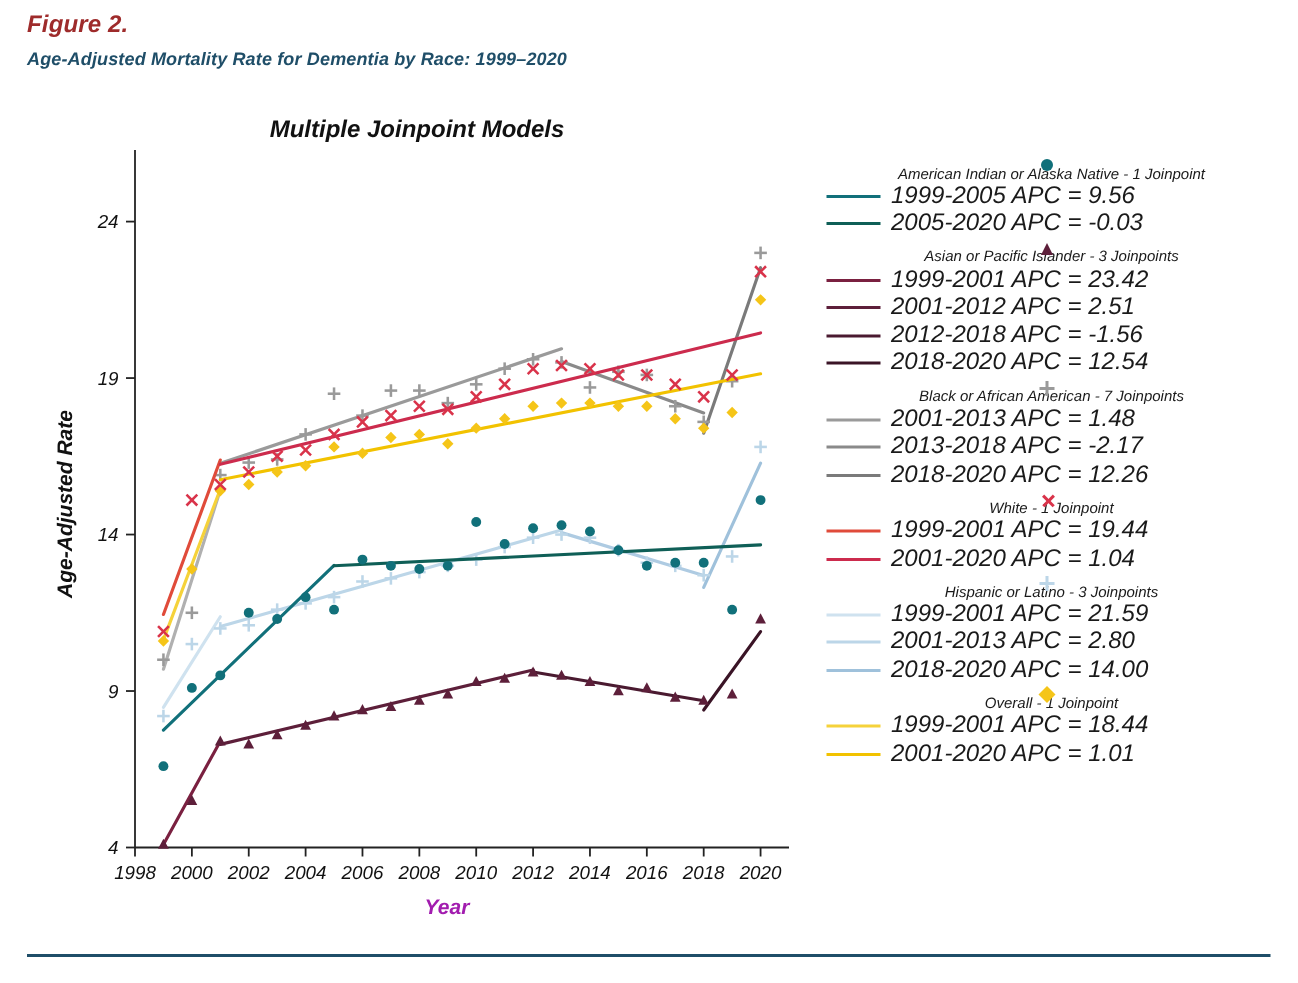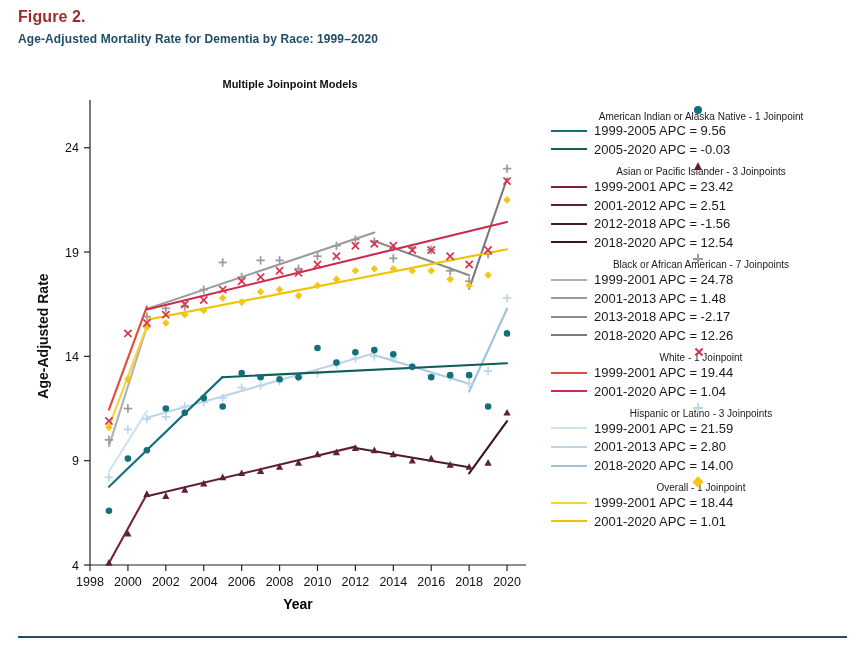--- a/index.html
+++ b/index.html
@@ -11,20 +11,21 @@
     height: 655px;
     background: #ffffff;
     font-family: "Liberation Sans", sans-serif;
     color: #222;
     overflow: hidden;
   }
   #page {
     position: relative;
     width: 865px;
     height: 505px;
+    font-style: italic;
   }
   
   .fig-label {
     position: absolute;
     left: 18px;
     top: 8px;
     font-size: 16px;
     font-weight: bold;
     color: #9e2b2b;
     letter-spacing: 0.1px;
@@ -49,25 +50,25 @@
   
   #chart-panel {
     position: absolute;
     left: 18px;
     top: 68px;
     width: 520px;
     height: 560px;
   }
   .chart-title {
     position: absolute;
-    left: 12px;
+    left: 0;
     top: 10px;
     width: 520px;
     text-align: center;
-    font-size: 11px;
+    font-size: 16px;
     font-weight: bold;
     color: #111;
   }
   .plot-svg {
     position: absolute;
     left: 0;
     top: 0;
   }
   .axis-title-y {
     position: absolute;
@@ -81,34 +82,34 @@
     color: #111;
   }
   .axis-title-x {
     position: absolute;
     left: 60px;
     top: 528px;
     width: 440px;
     text-align: center;
     font-size: 14px;
     font-weight: bold;
-    color: #000000;
+    color: #a21caf;
   }
   
   #legend {
     position: absolute;
     left: 551px;
     top: 103px;
     width: 300px;
   }
   .legend-row {
     display: flex;
     align-items: center;
     height: 18.6px;
-    font-size: 13px;
+    font-size: 16px;
     color: #1a1a1a;
     white-space: nowrap;
   }
   .legend-row.group {
     font-size: 10px;
     flex-direction: column;
   }
   .legend-key {
     width: 36px;
     min-width: 36px;
@@ -757,26 +758,20 @@
         <span>2018-2020 APC = 12.54</span>
       </div>
       <div class="legend-row group">
         <span class="legend-key">
           <span class="mk star4" style="color: rgb(154, 154, 154);"></span>
         </span>
         <span>Black or African American - 7 Joinpoints</span>
       </div>
       <div class="legend-row">
         <span class="legend-key">
-          <span class="line" style="background: rgb(176, 176, 176);"></span>
-        </span>
-        <span>1999-2001 APC = 24.78</span>
-      </div>
-      <div class="legend-row">
-        <span class="legend-key">
           <span class="line" style="background: rgb(154, 154, 154);"></span>
         </span>
         <span>2001-2013 APC = 1.48</span>
       </div>
       <div class="legend-row">
         <span class="legend-key">
           <span class="line" style="background: rgb(138, 138, 138);"></span>
         </span>
         <span>2013-2018 APC = -2.17</span>
       </div>

